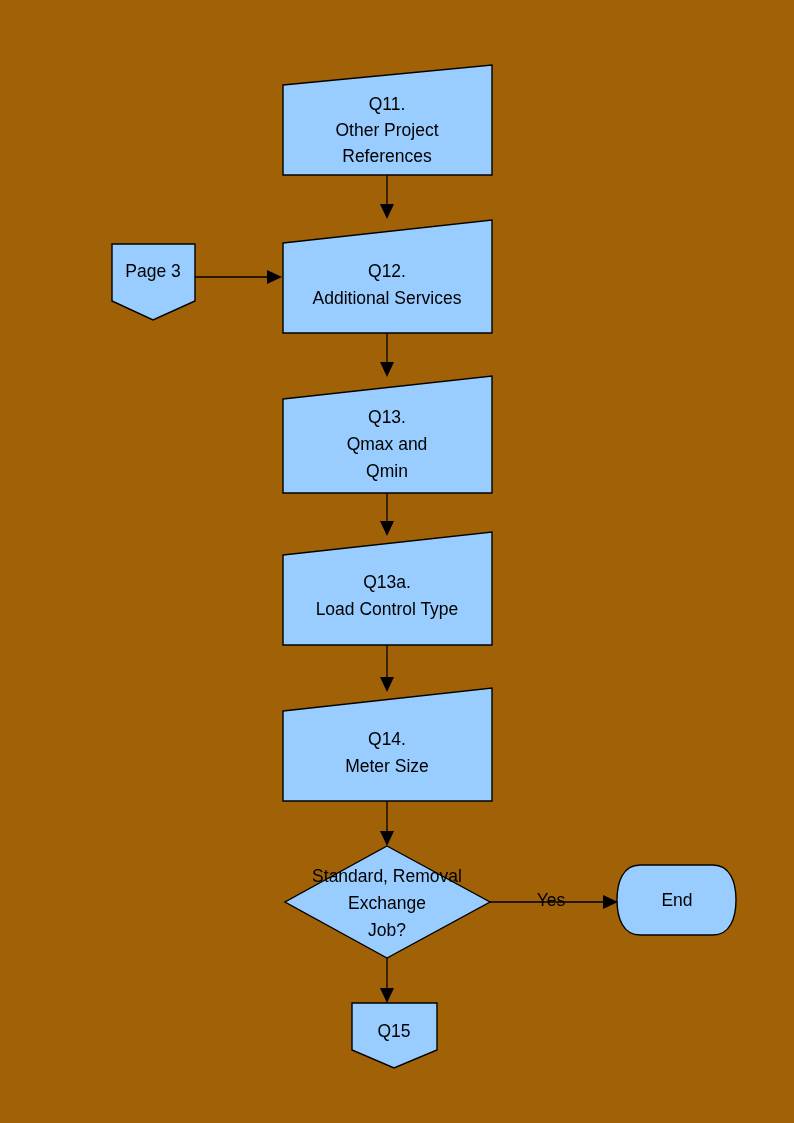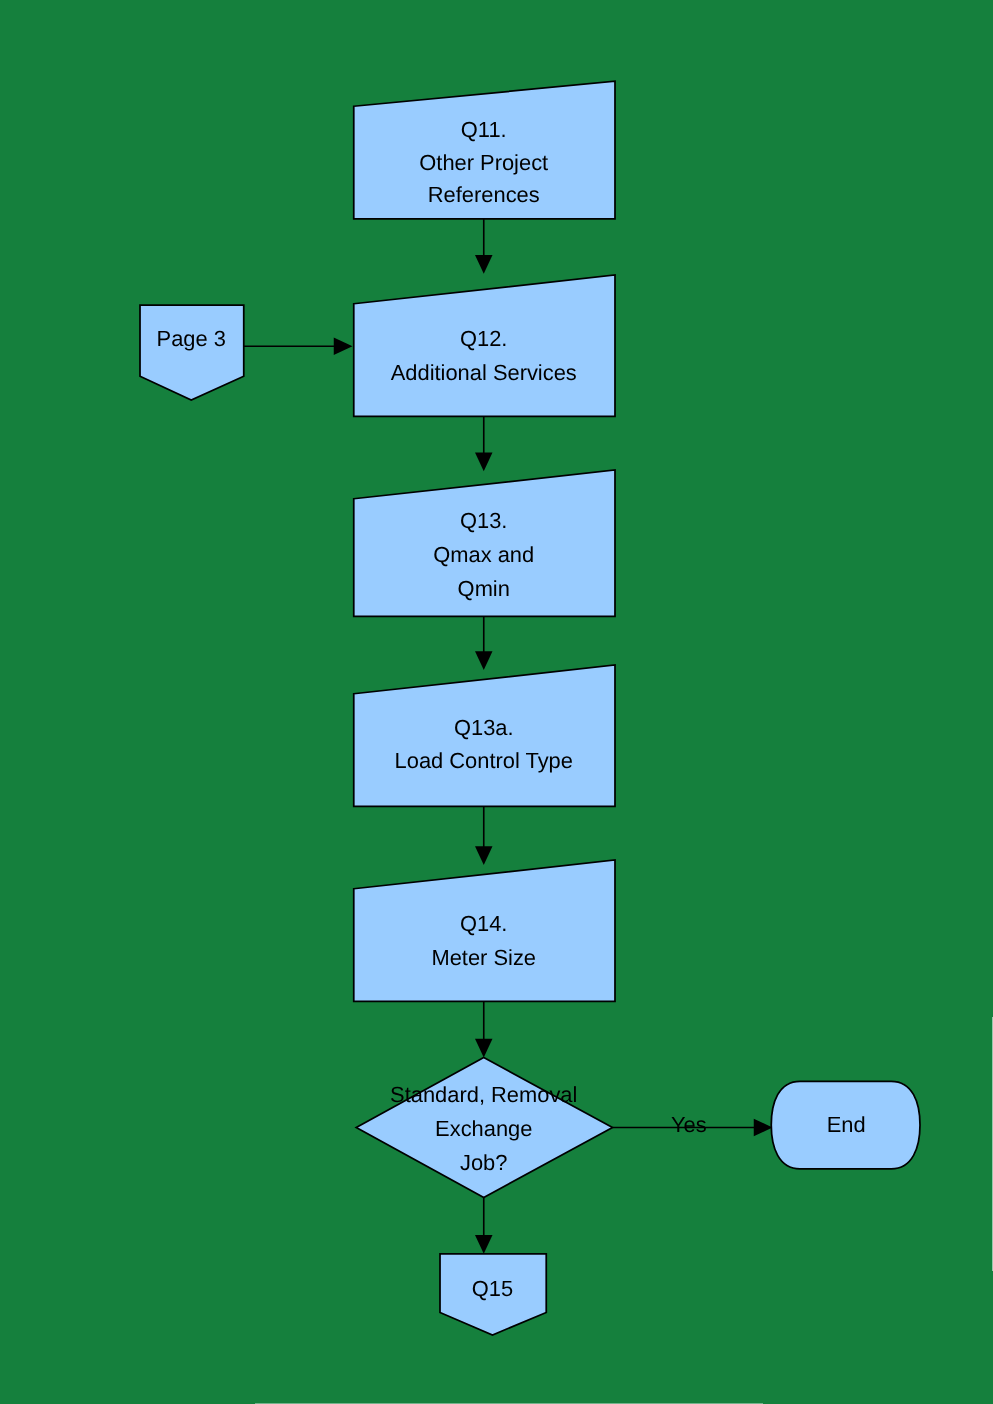--- a/index.html
+++ b/index.html
@@ -7,21 +7,21 @@
     padding: 0;
     background: #ffffff;
   }
   body {
     font-family: "Liberation Sans", sans-serif;
   }
   #flowchart-canvas {
     position: relative;
     width: 794px;
     height: 1123px;
-    background: #15803d;
+    background: #a16207;
     overflow: hidden;
   }
   svg.chart-svg {
     position: absolute;
     top: 0;
     left: 0;
     width: 794px;
     height: 1123px;
   }
   .node-shape {

